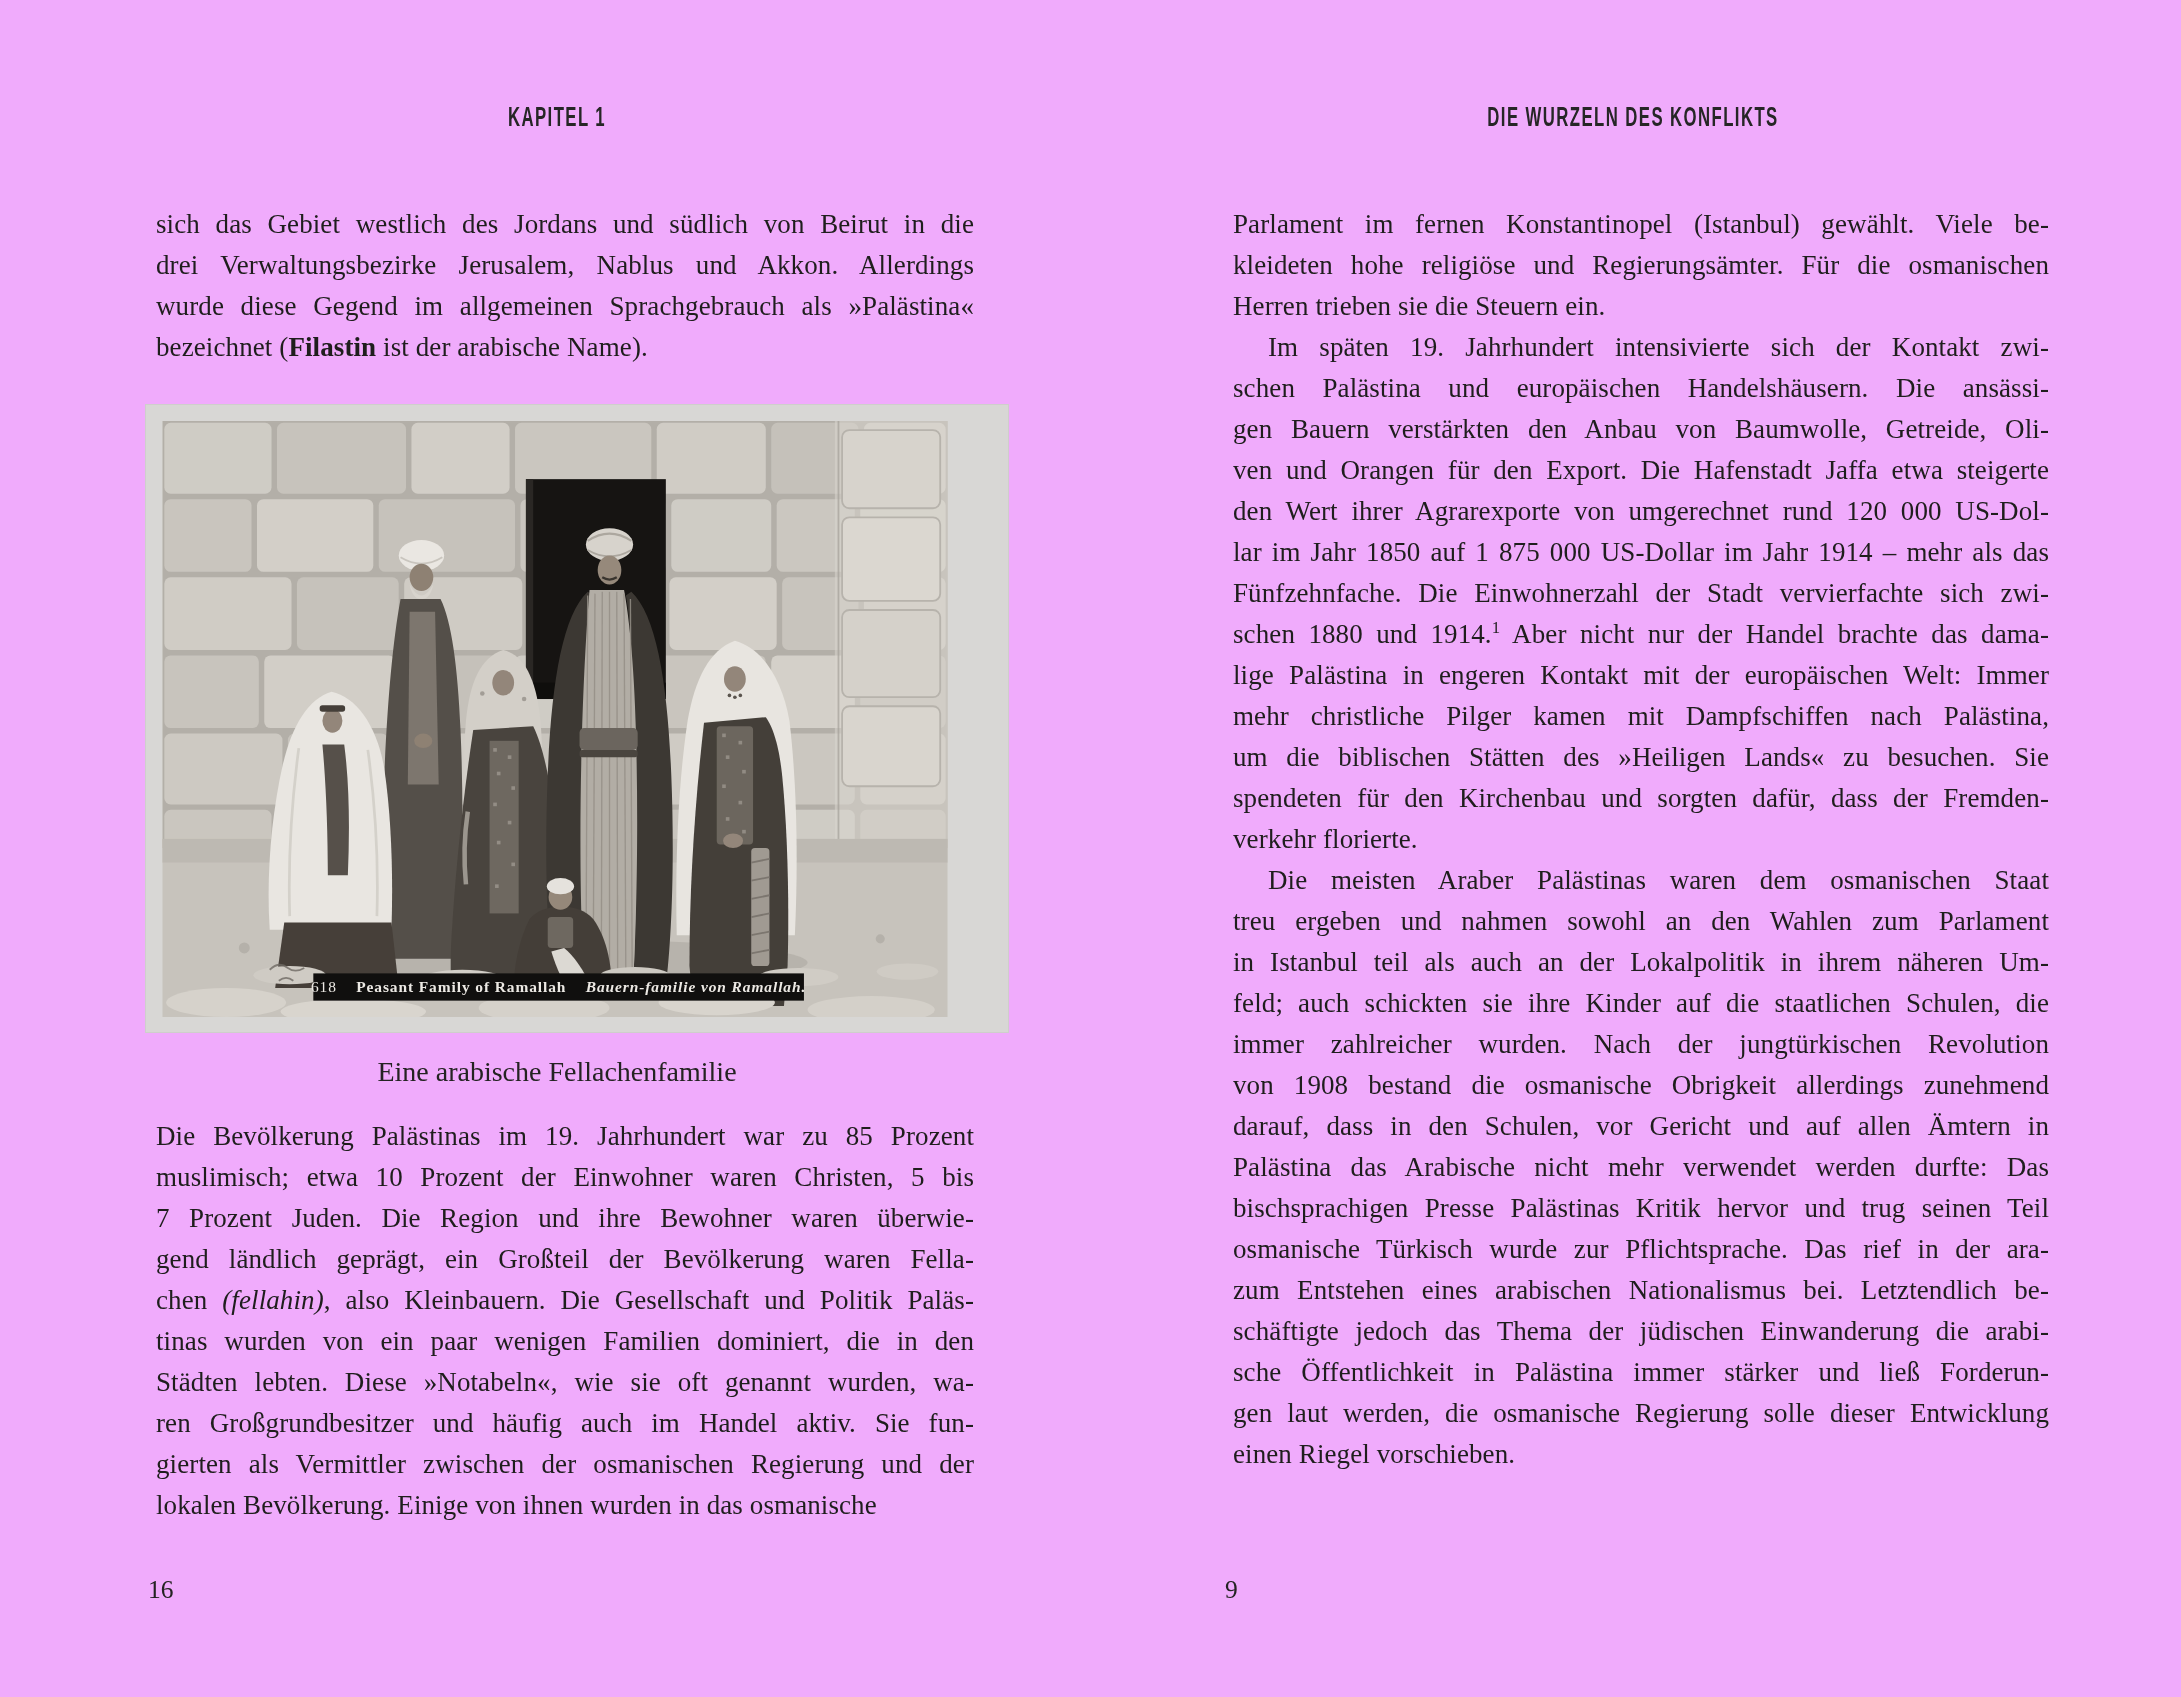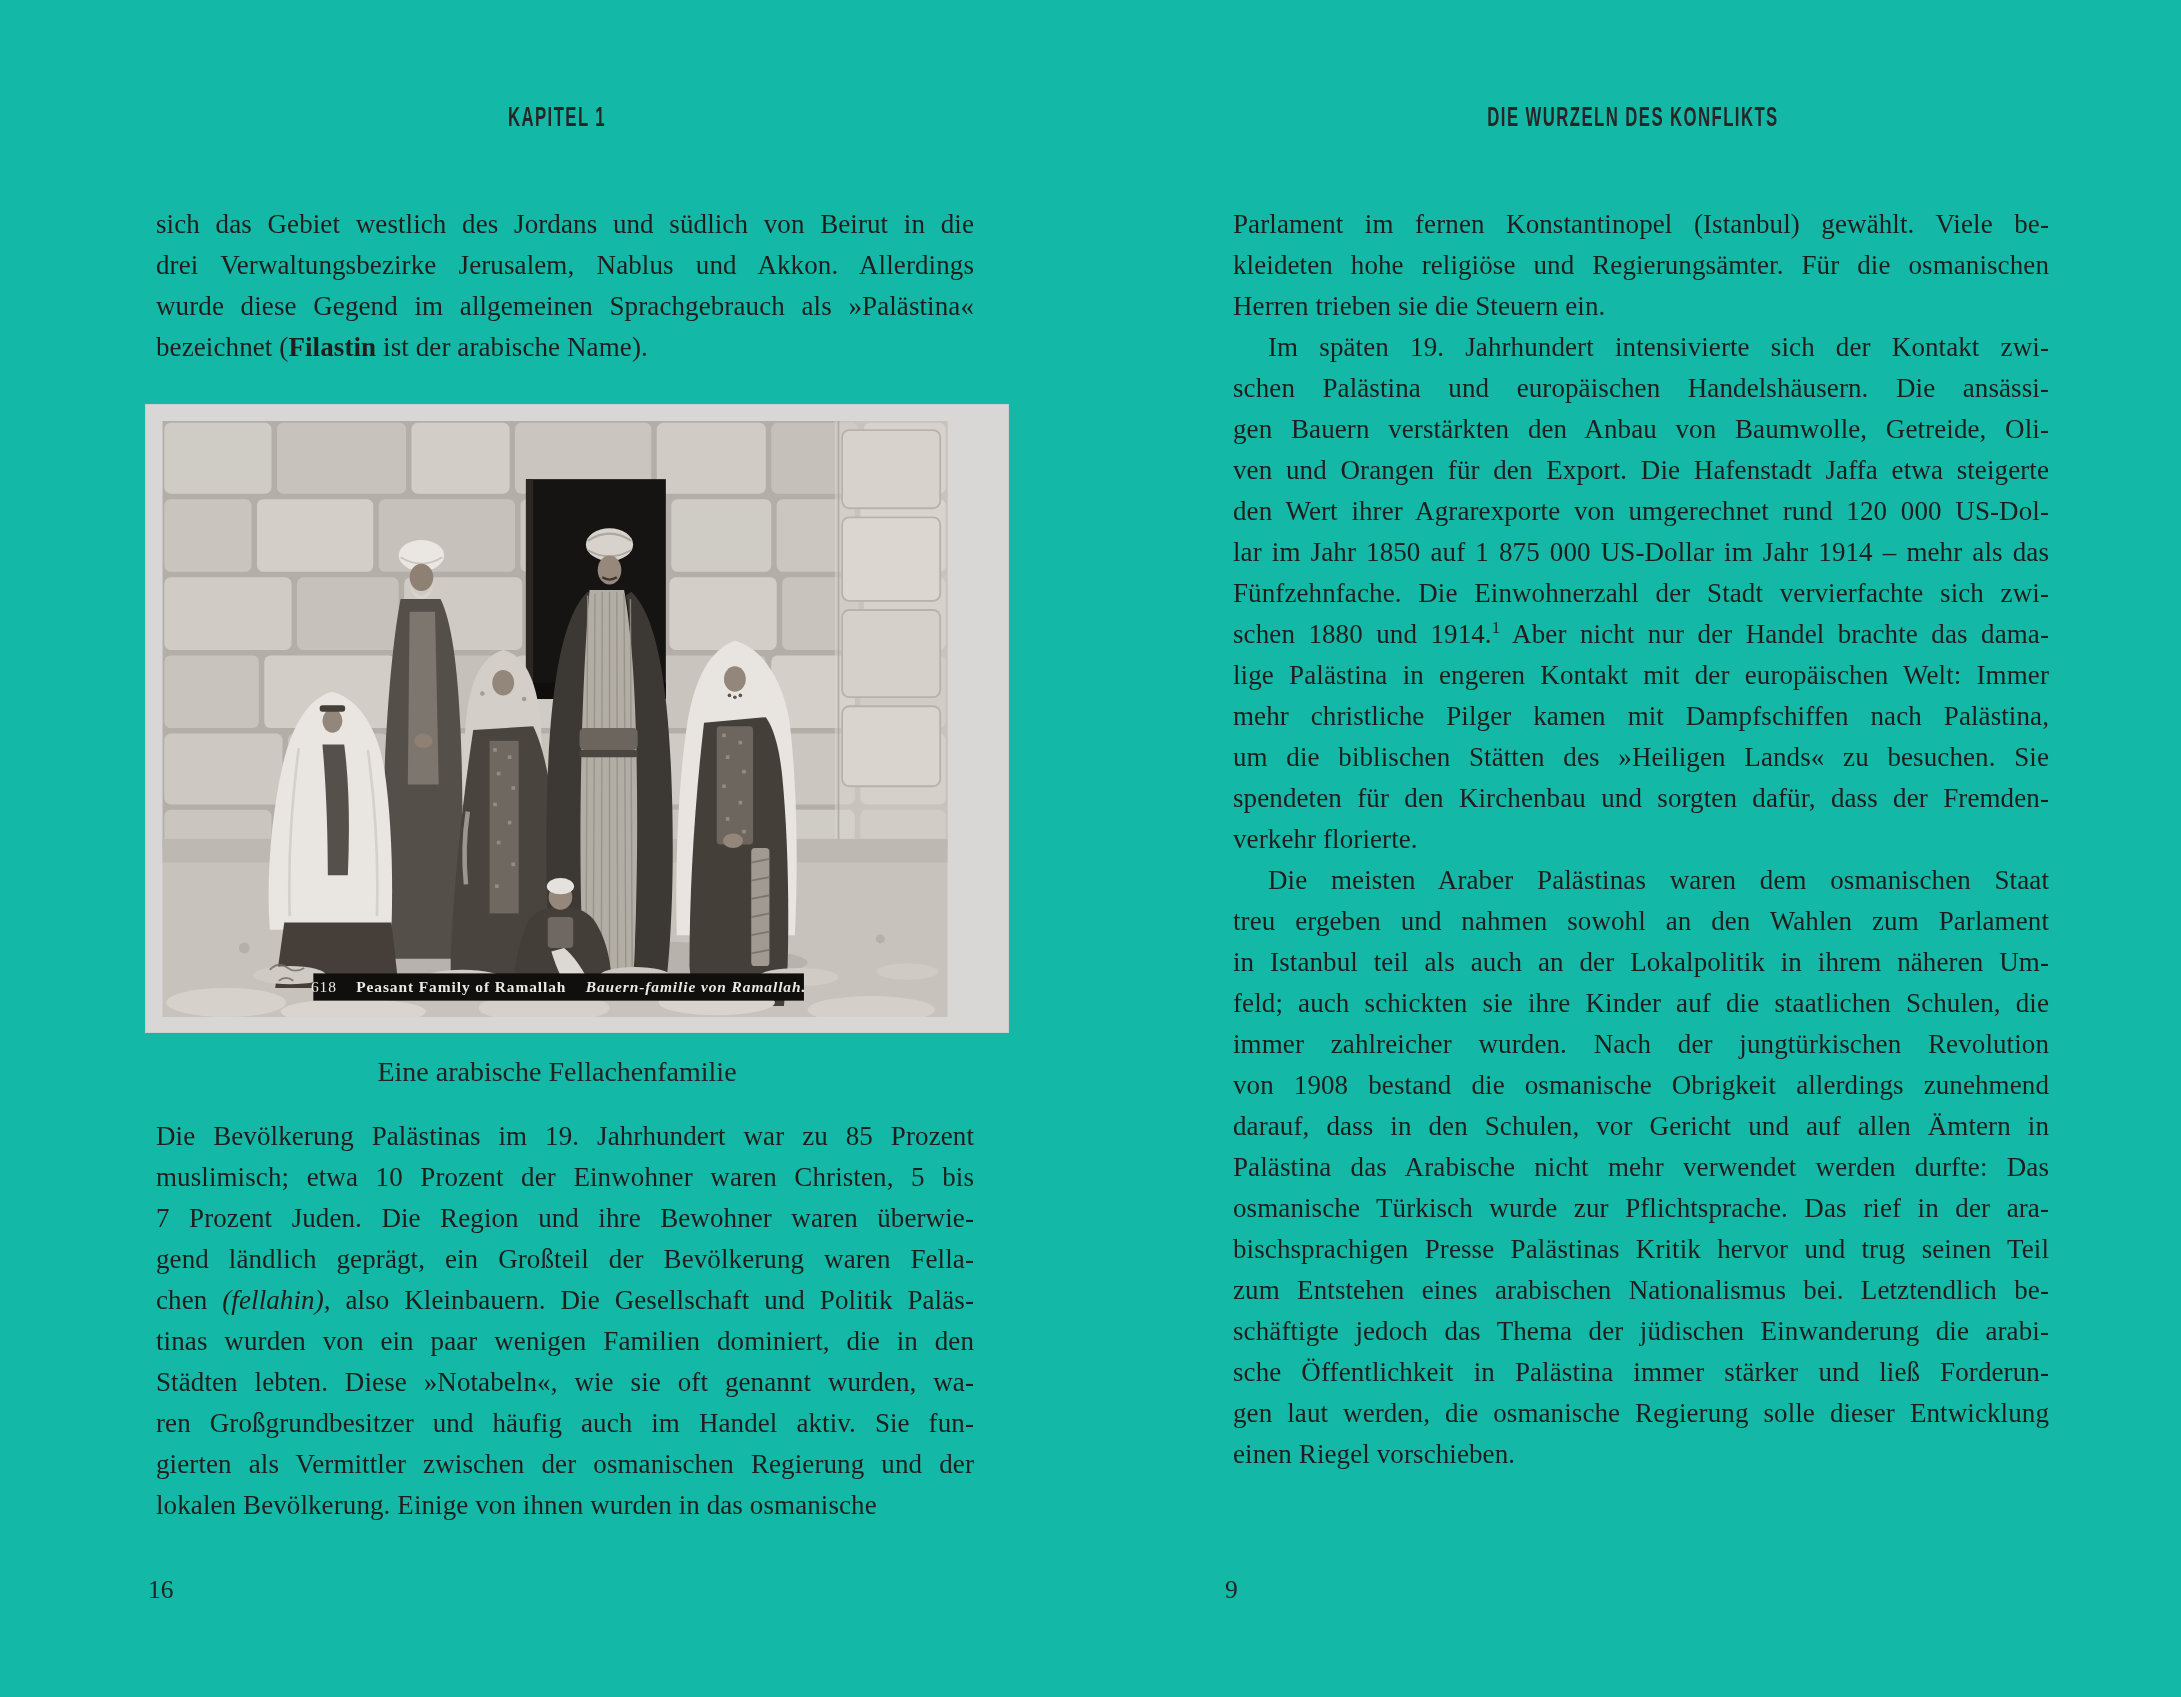--- a/index.html
+++ b/index.html
@@ -1,17 +1,17 @@
 <!DOCTYPE html>
 <html style="font-size:14.5px"><head>
 <meta charset="utf-8">
 <style>
   html,body { margin:0; padding:0; background:#ffffff; }
   .sheet {
-    position:relative; width:2182px; height:1697px; background:#14b8a6;
+    position:relative; width:2182px; height:1697px; background:#f0abfc;
     font-family:"Liberation Serif", serif; color:#1f1e1d; overflow:hidden;text-decoration:underline;
   }
   .column { position:absolute; top:0; height:100%; }
   .col-left  { left:148px;  width:818px; }
   .col-right { left:1225px; width:816px; }
 
   .running-head {
     position:absolute; top:102px; width:100%; text-align:center;
     font-family:"Liberation Sans", sans-serif; font-weight:700;
     font-size:27px; letter-spacing:2.3px; color:#262626;
@@ -315,22 +315,22 @@
         <div class="tline">spendeten für den Kirchenbau und sorgten dafür, dass der Fremden-</div>
         <div class="tline lastline">verkehr florierte.</div>
         <div class="tline indent">Die meisten Araber Palästinas waren dem osmanischen Staat</div>
         <div class="tline">treu ergeben und nahmen sowohl an den Wahlen zum Parlament</div>
         <div class="tline">in Istanbul teil als auch an der Lokalpolitik in ihrem näheren Um-</div>
         <div class="tline">feld; auch schickten sie ihre Kinder auf die staatlichen Schulen, die</div>
         <div class="tline">immer zahlreicher wurden. Nach der jungtürkischen Revolution</div>
         <div class="tline">von 1908 bestand die osmanische Obrigkeit allerdings zunehmend</div>
         <div class="tline">darauf, dass in den Schulen, vor Gericht und auf allen Ämtern in</div>
         <div class="tline">Palästina das Arabische nicht mehr verwendet werden durfte: Das</div>
+        <div class="tline">bischsprachigen Presse Palästinas Kritik hervor und trug seinen Teil</div>
         <div class="tline">osmanische Türkisch wurde zur Pflichtsprache. Das rief in der ara-</div>
-        <div class="tline">bischsprachigen Presse Palästinas Kritik hervor und trug seinen Teil</div>
         <div class="tline">zum Entstehen eines arabischen Nationalismus bei. Letztendlich be-</div>
         <div class="tline">schäftigte jedoch das Thema der jüdischen Einwanderung die arabi-</div>
         <div class="tline">sche Öffentlichkeit in Palästina immer stärker und ließ Forderun-</div>
         <div class="tline">gen laut werden, die osmanische Regierung solle dieser Entwicklung</div>
         <div class="tline lastline">einen Riegel vorschieben.</div>
       </div>
 
     <div class="pagenum">9</div>
   </div>
 

